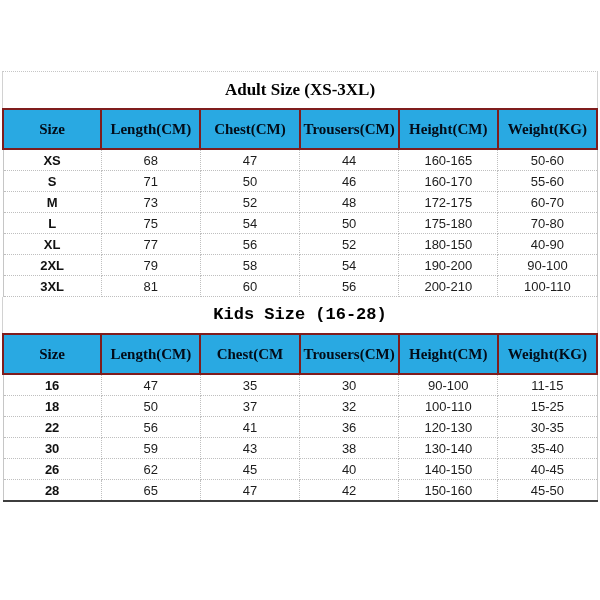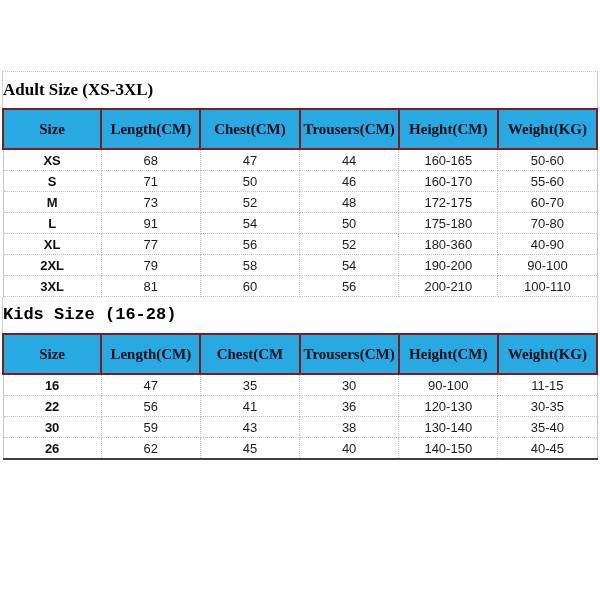--- a/index.html
+++ b/index.html
@@ -17,21 +17,21 @@
   }
   .chart {
     position: absolute;
     top: 71px;
     left: 2px;
     width: 596px;
   }
   .section-title {
     height: 36px;
     line-height: 36px;
-    text-align: left;
+    text-align: center;
     font-family: "Liberation Serif", serif;
     font-weight: bold;
     font-size: 17px;
     color: #000000;
     background: #ffffff;
     border-top: 1px dotted #c6c6c6;
     border-left: 1px solid #d2d2d2;
     border-right: 1px solid #d2d2d2;
   }
   .kids .section-title {
@@ -118,32 +118,32 @@
             <tr>
               <td class="size-col">M</td>
               <td>73</td>
               <td>52</td>
               <td>48</td>
               <td>172-175</td>
               <td>60-70</td>
             </tr>
             <tr>
               <td class="size-col">L</td>
-              <td>91</td>
+              <td>75</td>
               <td>54</td>
               <td>50</td>
               <td>175-180</td>
               <td>70-80</td>
             </tr>
             <tr>
               <td class="size-col">XL</td>
               <td>77</td>
               <td>56</td>
               <td>52</td>
-              <td>180-360</td>
+              <td>180-150</td>
               <td>40-90</td>
             </tr>
             <tr>
               <td class="size-col">2XL</td>
               <td>79</td>
               <td>58</td>
               <td>54</td>
               <td>190-200</td>
               <td>90-100</td>
             </tr>
@@ -175,20 +175,28 @@
           <tbody>
             <tr>
               <td class="size-col">16</td>
               <td>47</td>
               <td>35</td>
               <td>30</td>
               <td>90-100</td>
               <td>11-15</td>
             </tr>
             <tr>
+              <td class="size-col">18</td>
+              <td>50</td>
+              <td>37</td>
+              <td>32</td>
+              <td>100-110</td>
+              <td>15-25</td>
+            </tr>
+            <tr>
               <td class="size-col">22</td>
               <td>56</td>
               <td>41</td>
               <td>36</td>
               <td>120-130</td>
               <td>30-35</td>
             </tr>
             <tr>
               <td class="size-col">30</td>
               <td>59</td>
@@ -198,18 +206,26 @@
               <td>35-40</td>
             </tr>
             <tr>
               <td class="size-col">26</td>
               <td>62</td>
               <td>45</td>
               <td>40</td>
               <td>140-150</td>
               <td>40-45</td>
             </tr>
+            <tr>
+              <td class="size-col">28</td>
+              <td>65</td>
+              <td>47</td>
+              <td>42</td>
+              <td>150-160</td>
+              <td>45-50</td>
+            </tr>
           </tbody>
         </table>
     </section>
 
   </div>
 </div>
 
 </body></html>

